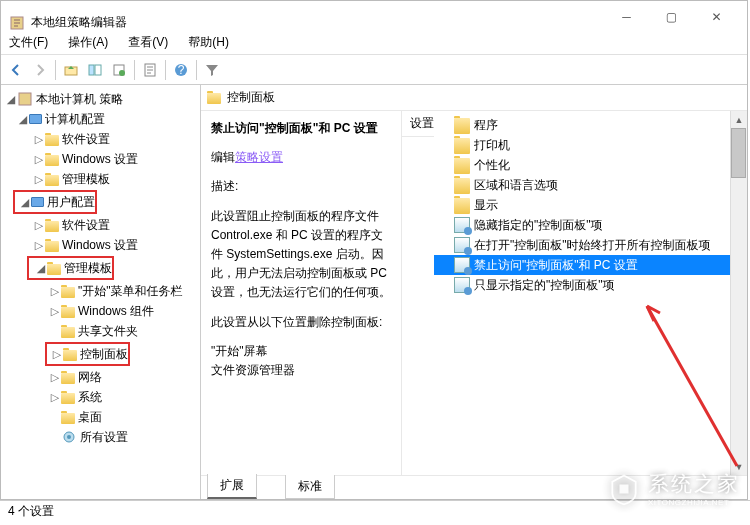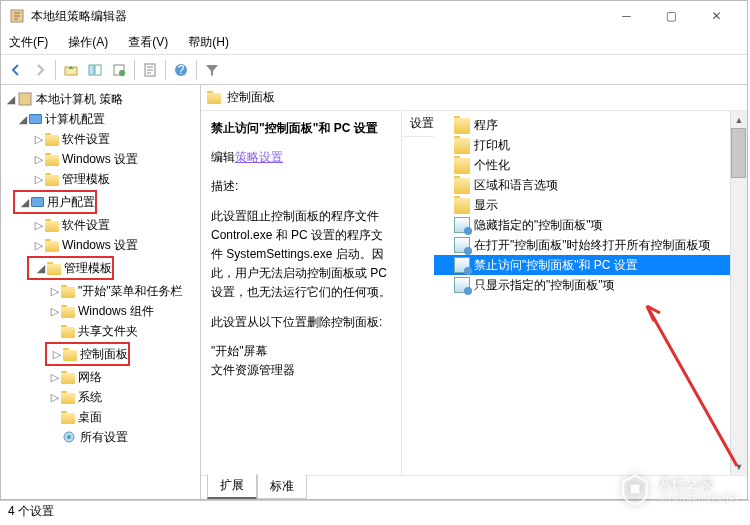--- a/index.html
+++ b/index.html
@@ -1,18 +1,18 @@
 <!DOCTYPE html>
 <html><head>
 <meta charset="utf-8">
 <style>
 * { box-sizing: border-box; margin: 0; padding: 0; font-family: "Microsoft YaHei", "Segoe UI", sans-serif; font-size: 12px; }
 body { background: #fff; width: 750px; height: 525px; overflow: hidden; position: relative; }
 .window { border: 1px solid #bbb; width: 748px; height: 500px; background: #fff; display: flex; flex-direction: column; }
-.titlebar { height: 30px; display: flex; align-items: center; padding: 0 8px; }
+.titlebar { height: 30px; display: flex; align-items: flex-end; padding: 0 8px; }
 .titlebar .icon { width: 16px; height: 16px; margin-right: 6px; }
 .titlebar .title { flex: 1; }
 .winbtns { display: flex; }
 .winbtn { width: 45px; height: 28px; display: flex; align-items: center; justify-content: center; color: #555; }
 .menubar { height: 24px; display: flex; align-items: center; padding: 0 4px; gap: 12px; border-bottom: 1px solid #e0e0e0; }
 .menuitem { padding: 2px 4px; }
 .toolbar { height: 30px; display: flex; align-items: center; padding: 0 4px; gap: 2px; border-bottom: 1px solid #ccc; }
 .tbtn { width: 22px; height: 22px; display: flex; align-items: center; justify-content: center; border: 1px solid transparent; }
 .tbtn svg { width: 16px; height: 16px; }
 .tsep { width: 1px; height: 20px; background: #ccc; margin: 0 2px; }
@@ -38,21 +38,21 @@
 .rlist { flex: 1; overflow: hidden; padding-top: 4px; position: relative; }
 .ritem { display: flex; align-items: center; height: 20px; padding-left: 20px; }
 .ritem.sel { background: #0a84ff; color: #fff; }
 .ritem .ricon { width: 16px; height: 16px; margin-right: 4px; flex-shrink: 0; }
 .rfold { display: inline-block; }
 .rset { width: 14px; height: 14px; border: 1px solid #7aa; background: linear-gradient(#fff,#bde); position: relative; }
 .rset::after { content: ""; position: absolute; right: -3px; bottom: -3px; width: 8px; height: 8px; background: #5a9bd5; border-radius: 50%; }
 .scroll { position: absolute; top: 0; right: 0; width: 17px; height: 100%; background: #f0f0f0; border-left: 1px solid #ddd; }
 .scroll .thumb { background: #c8c8c8; border: 1px solid #aaa; width: 15px; height: 50px; position: absolute; top: 17px; }
 .scroll .arr { height: 17px; display: flex; align-items: center; justify-content: center; font-size: 9px; color: #666; }
-.tabs { height: 24px; display: flex; align-items: flex-end; padding-left: 6px; border-top: 1px solid #e8e8e8; }
+.tabs { height: 24px; display: flex; align-items: flex-end; padding-left: 6px; border-top: 1px solid #e8e8e8; gap: 28px; }
 .tab { padding: 3px 12px; border: 1px solid #ccc; border-top: none; font-size: 12px; background: #fff; }
 .tab.act { background: #fff; border-bottom: 2px solid #666; }
 .status { height: 22px; border-top: 1px solid #ccc; display: flex; align-items: center; padding: 0 8px; }
 .watermark { position: absolute; right: 10px; bottom: 18px; color: #fff; opacity: 0.85; font-size: 15px; display: flex; align-items: center; text-shadow: 0 0 6px rgba(0,0,0,.6); pointer-events: none; }
 .watermark svg { width: 36px; height: 36px; margin-right: 6px; filter: drop-shadow(0 0 4px rgba(0,0,0,.5)); }
 .arrow { position: absolute; }
 </style>
 </head>
 <body>
 
@@ -307,16 +307,16 @@
 <div class="status">
   <span>4 个设置</span>
 </div>
 
 <div class="watermark">
   <svg viewBox="0 0 40 40">
       <path d="M20 5 L33 12 L33 25 Q33 33 20 37 Q7 33 7 25 L7 12 Z" fill="none" stroke="#fff" stroke-width="2"></path>
       <rect x="15" y="15" width="10" height="10" fill="#fff" opacity=".9"></rect>
     </svg>
   <div>
-    <div style="font-size:12px;font-weight:normal;letter-spacing:2px">系统之家</div>
+    <div style="font-size:21px;font-weight:normal;letter-spacing:2px">系统之家</div>
     <div style="font-size:8px;letter-spacing:.5px">XITONGZHIJIA.NET</div>
   </div>
 </div>
 
 </body></html>

